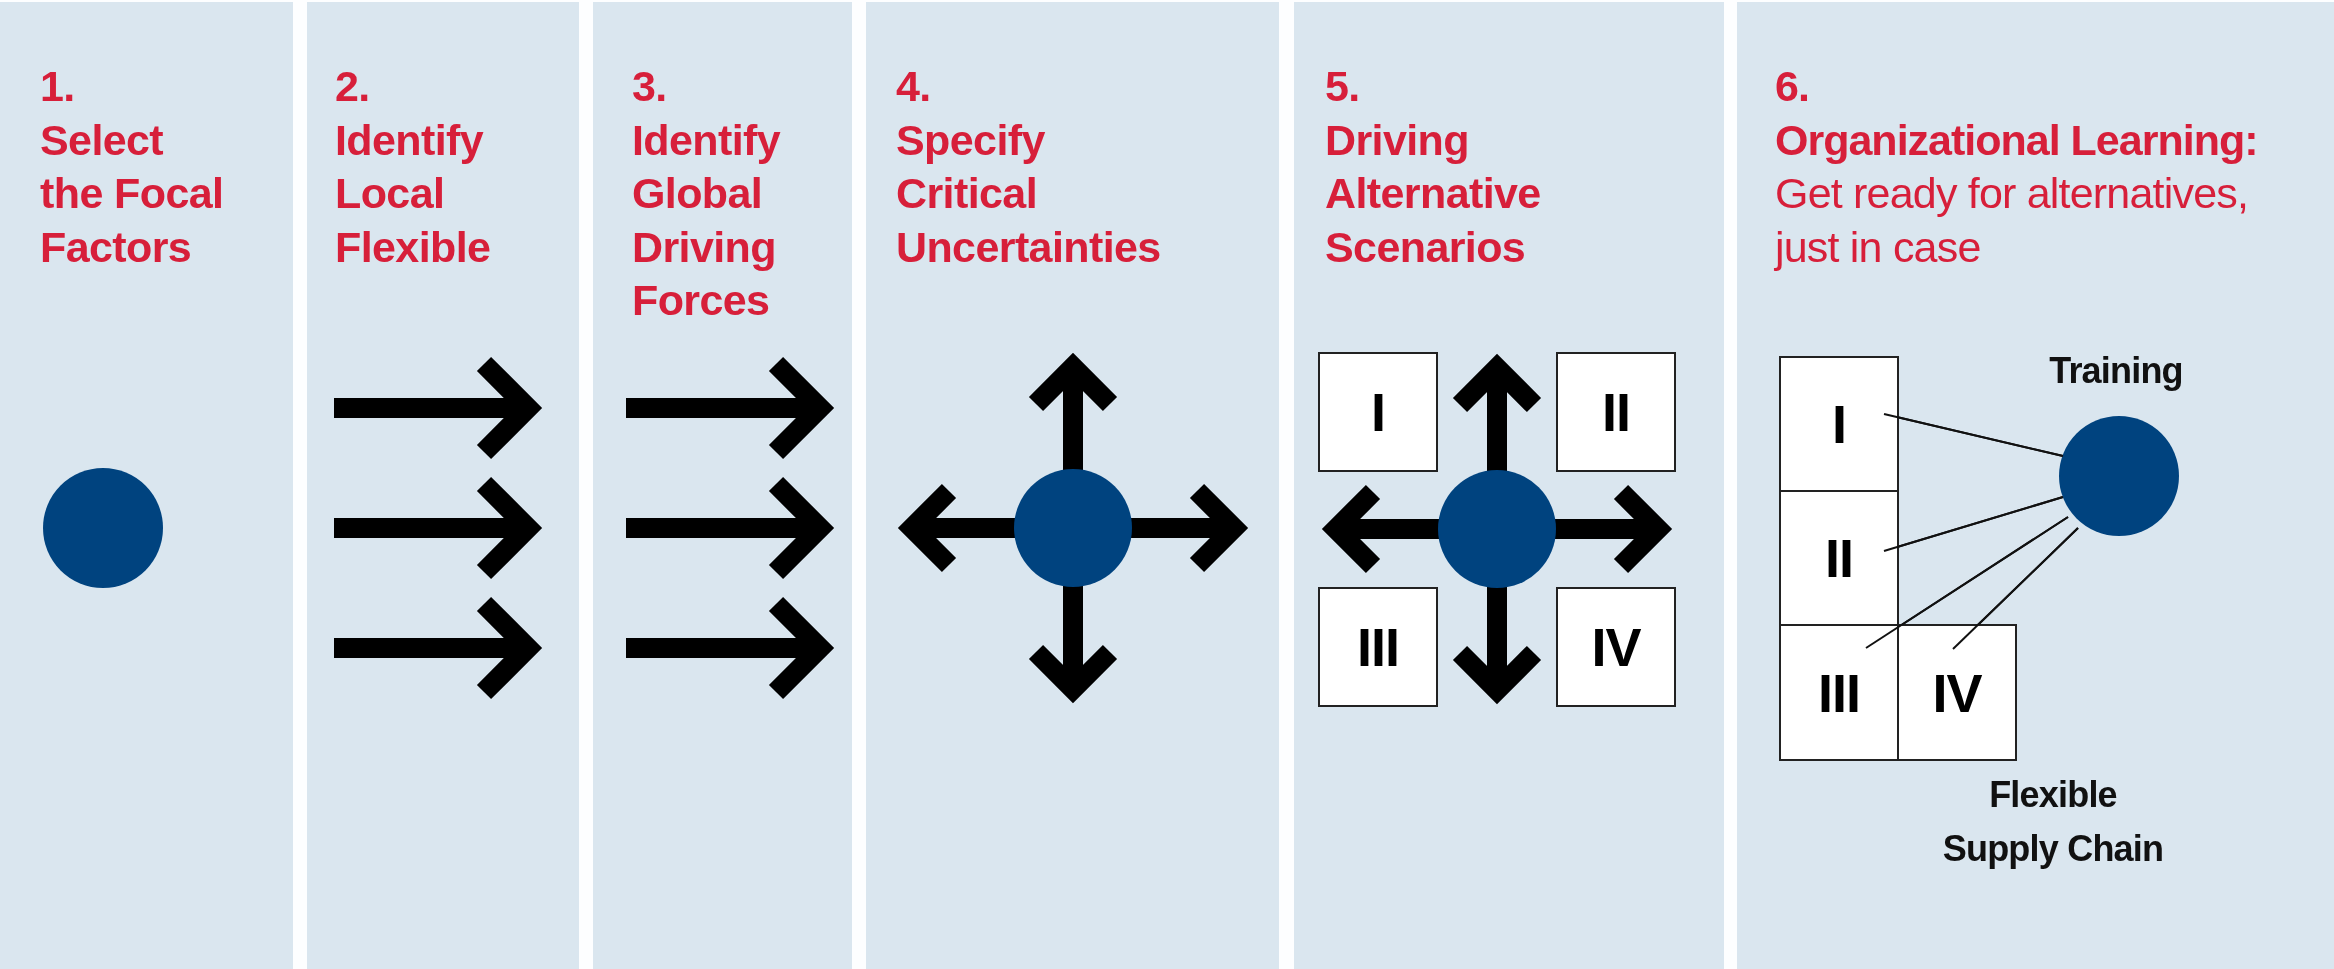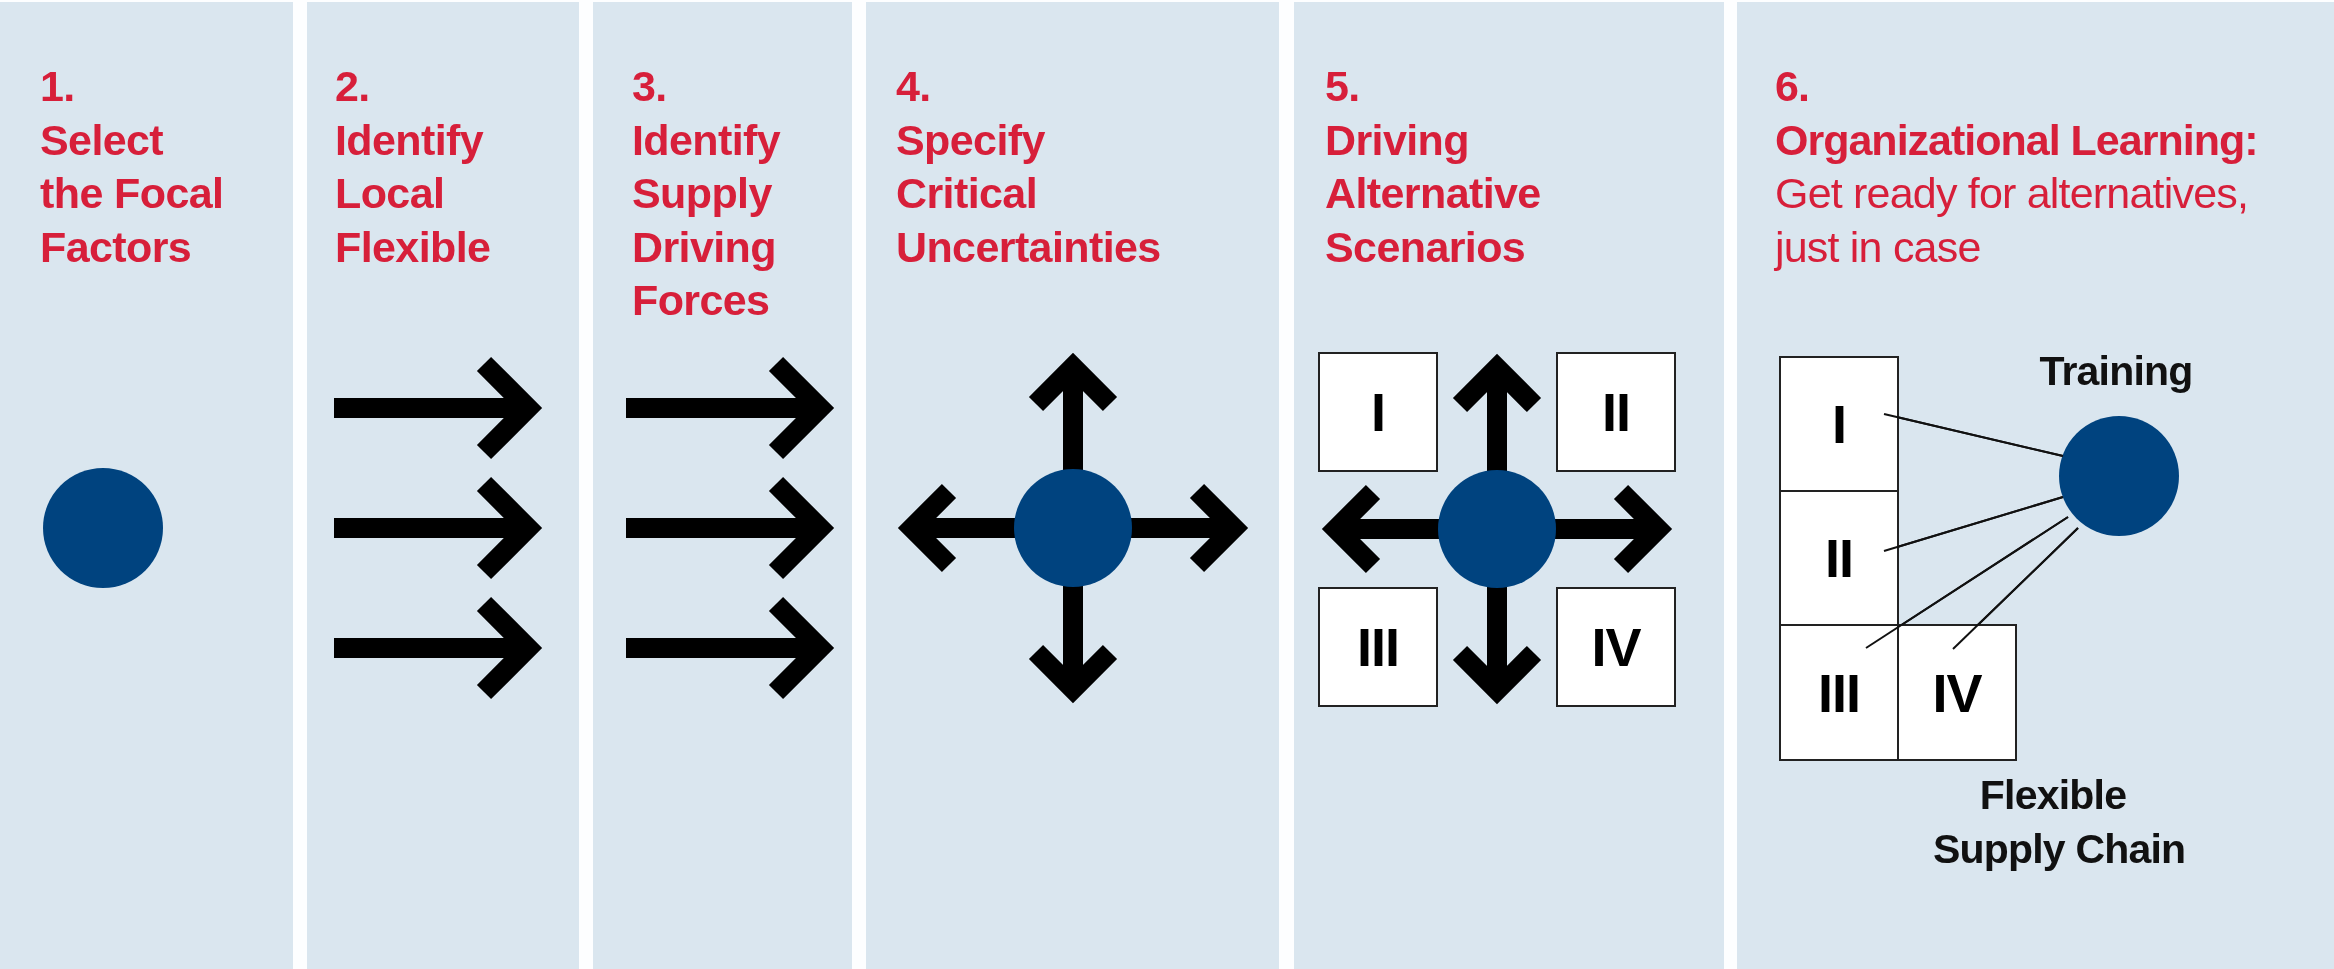--- a/index.html
+++ b/index.html
@@ -23,21 +23,21 @@
     svg.art { position: absolute; left: 0; top: 0; overflow: visible; }
     .numeral-box {
       position: absolute; box-sizing: border-box;
       background: #ffffff; border: 2px solid #222222;
       display: flex; align-items: center; justify-content: center;
       font-weight: bold; font-size: 54px; color: #000;
       letter-spacing: -1px;
     }
     .label-dark {
       position: absolute; color: #111111; font-weight: bold;
-      font-size: 41px; line-height: 54px; text-align: center;
+      font-size: 36px; line-height: 54px; text-align: center;
       white-space: nowrap; letter-spacing: -0.8px;
     }
   </style>
 </head>
 <body>
 
 <div class="panel" style="left:0;width:293px;">
   <div class="heading" style="left:40px;">
     <span class="line">1.</span>
     <span class="line">Select</span>
@@ -52,21 +52,21 @@
     <span class="line">Identify</span>
     <span class="line">Local</span>
     <span class="line">Flexible</span>
   </div>
 </div>
 
 <div class="panel" style="left:593px;width:259px;">
   <div class="heading" style="left:39px;">
     <span class="line">3.</span>
     <span class="line">Identify</span>
-    <span class="line">Supply</span>
+    <span class="line">Global</span>
     <span class="line">Driving</span>
     <span class="line">Forces</span>
   </div>
 </div>
 
 <div class="panel" style="left:866px;width:413px;">
   <div class="heading" style="left:30px;">
     <span class="line">4.</span>
     <span class="line">Specify</span>
     <span class="line">Critical</span>

